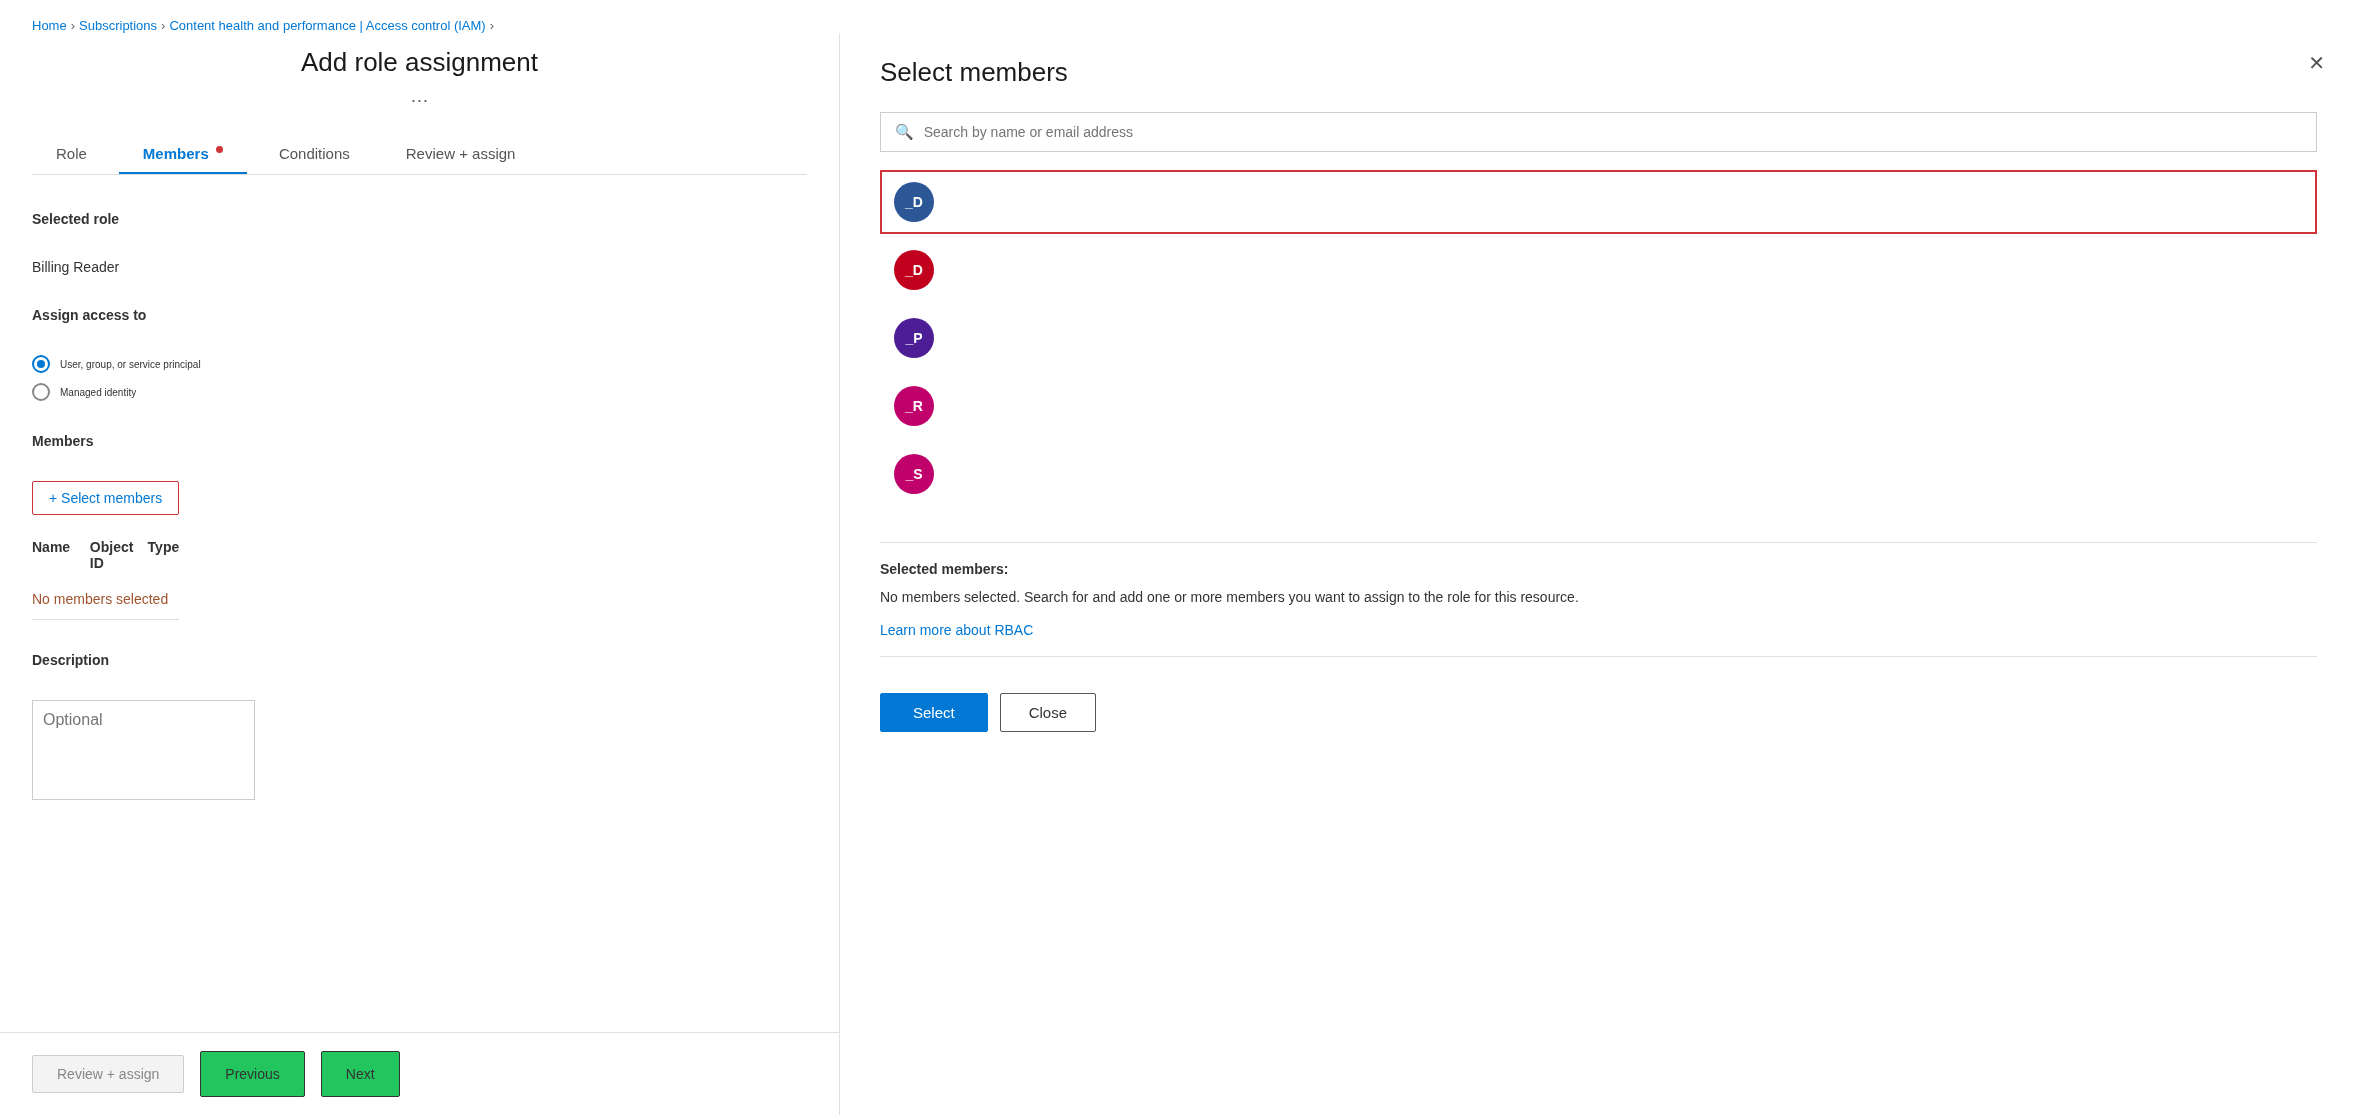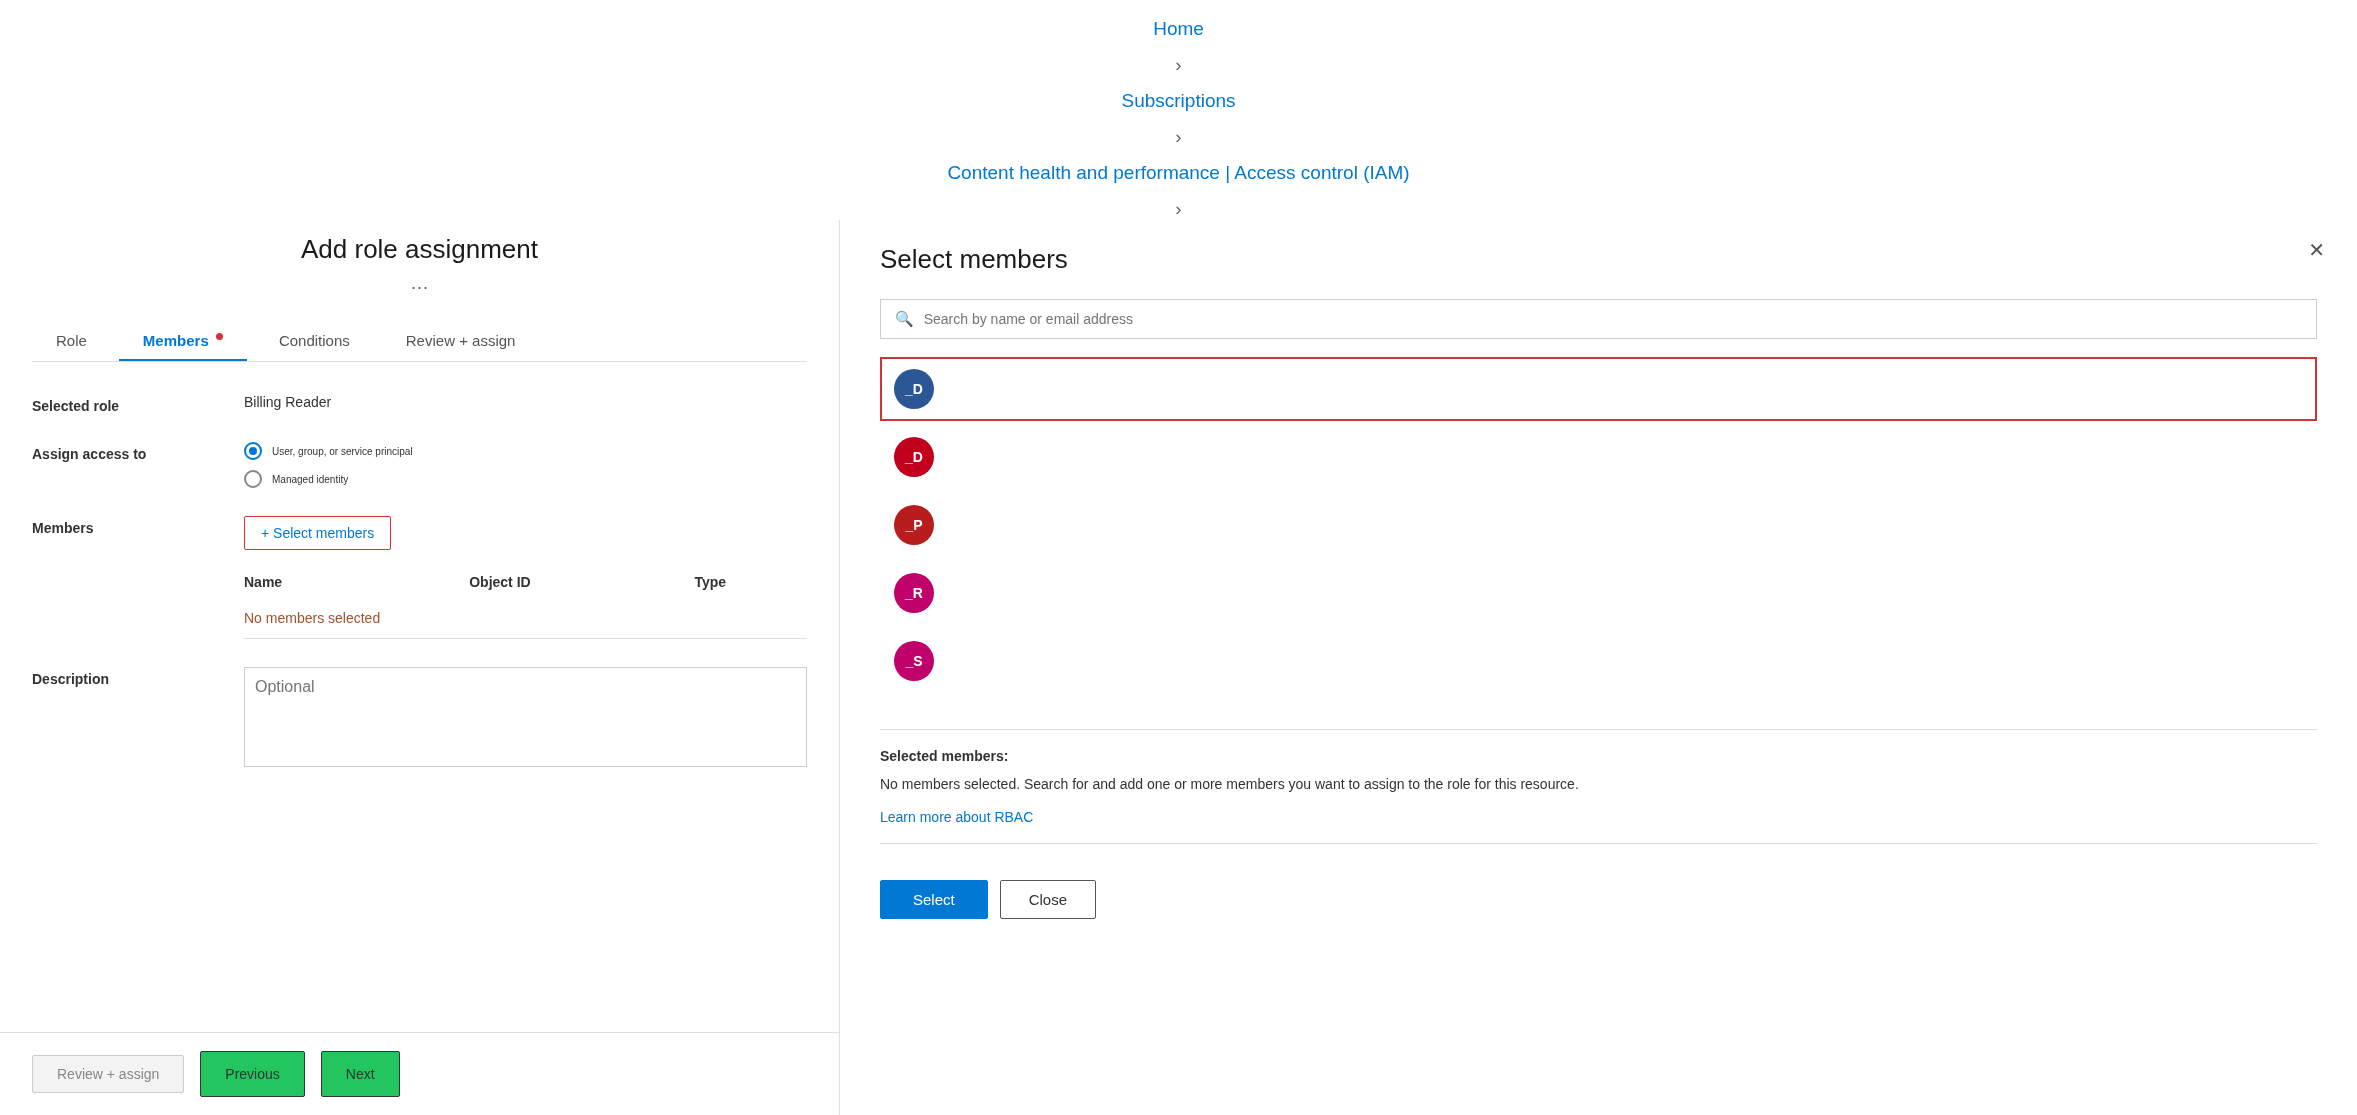--- a/index.html
+++ b/index.html
@@ -13,24 +13,23 @@
       overflow: hidden;
       display: flex;
       flex-direction: column;
     }
 
     
     .breadcrumb {
       display: flex;
       align-items: center;
       padding: 18px 32px 0 32px;
-      font-size: 19px;
+      font-size: 13px;
       color: #0078d4;
-      gap: 14px;
-      flex-direction: column;
+      gap: 4px;
     }
     .breadcrumb span.sep {
       color: #666;
     }
     .breadcrumb span.crumb {
       color: #0078d4;
       cursor: pointer;
     }
 
     
@@ -97,20 +96,21 @@
       margin-left: 3px;
       vertical-align: super;
     }
 
     
     .form-row {
       display: flex;
       align-items: flex-start;
       margin-bottom: 28px;
       gap: 32px;
+      flex-direction: column;
     }
     .form-label {
       font-weight: 600;
       font-size: 14px;
       width: 180px;
       flex-shrink: 0;
       padding-top: 4px;
     }
     .form-value {
       flex: 1;
@@ -483,21 +483,21 @@
     </div>
 
     <div class="avatar-list" id="avatar-list">
         <div class="avatar-item selected-item">
           <div class="avatar-circle" style="background: rgb(43, 87, 151);">_D</div>
         </div>
         <div class="avatar-item">
           <div class="avatar-circle" style="background: rgb(192, 0, 28);">_D</div>
         </div>
         <div class="avatar-item">
-          <div class="avatar-circle" style="background: #b91c1c;">_P</div>
+          <div class="avatar-circle" style="background: #4c1d95;">_P</div>
         </div>
         <div class="avatar-item">
           <div class="avatar-circle" style="background: rgb(192, 0, 107);">_R</div>
         </div>
         <div class="avatar-item">
           <div class="avatar-circle" style="background: rgb(192, 0, 107);">_S</div>
         </div>
       </div>
 
     <hr class="divider">

